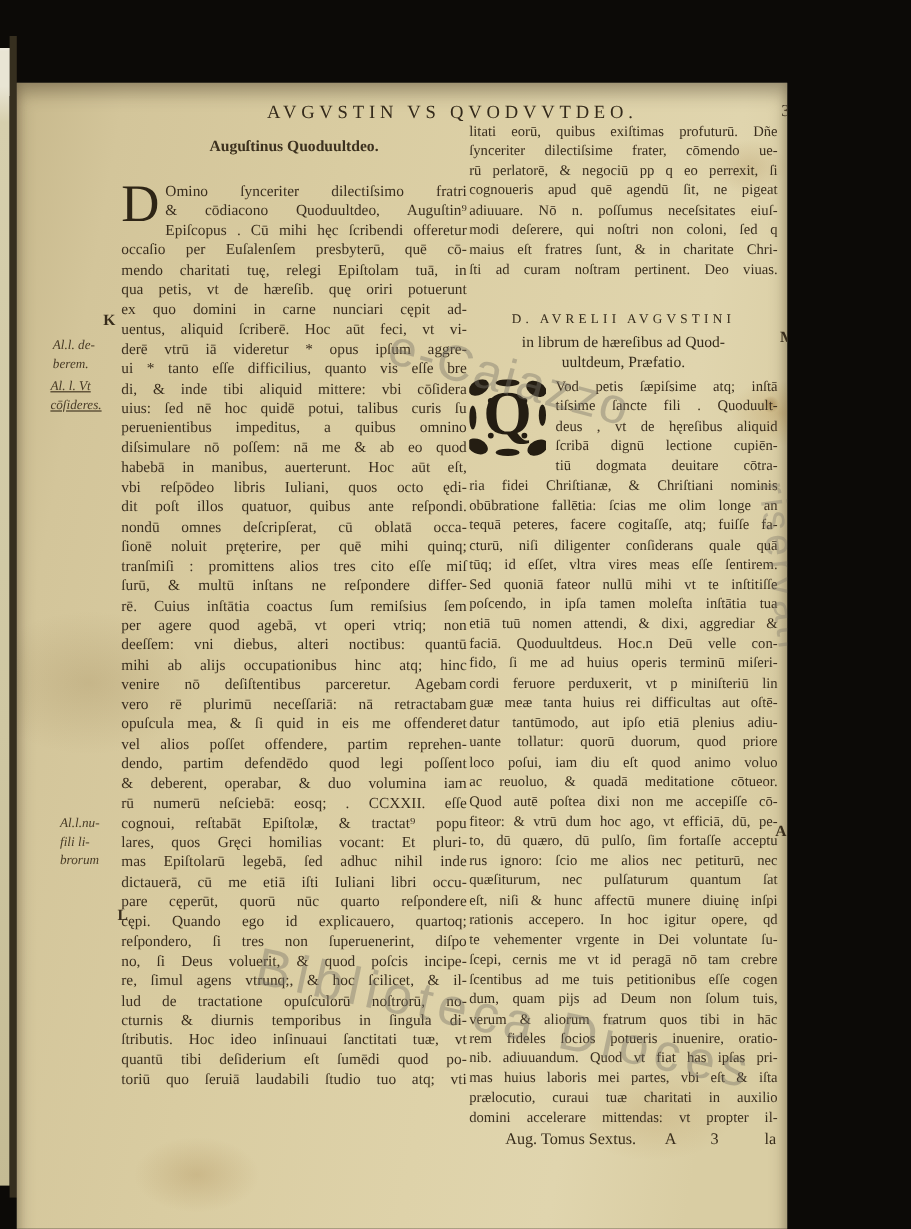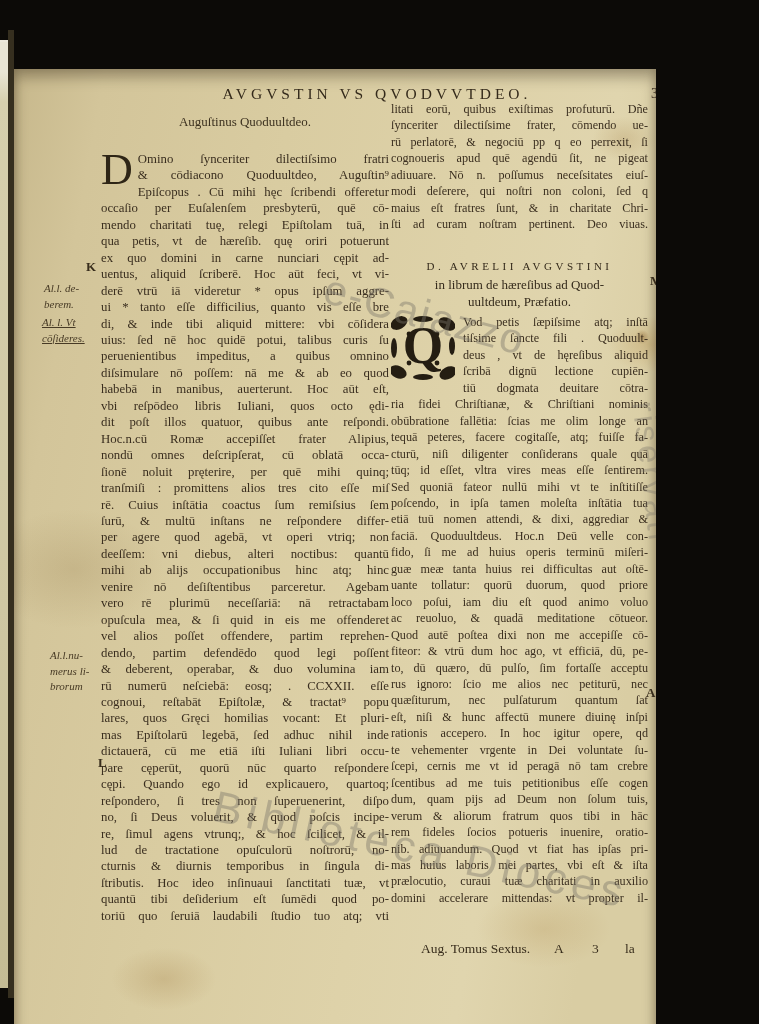--- a/index.html
+++ b/index.html
@@ -32,21 +32,21 @@
   .right-edge-light{position:absolute;left:697px;top:0;width:16px;height:983px;
     background:linear-gradient(90deg,#dccfa6,#d2c498 70%,#b7a87c);}
   .bottom-page-edge{position:absolute;left:0;top:958px;width:713px;height:25px;
     background:linear-gradient(180deg,#f1ecdd,#e2ddc9 70%,#9d9378);
     clip-path:polygon(0 55%,6% 35%,14% 60%,24% 42%,36% 55%,48% 38%,60% 50%,72% 30%,82% 58%,92% 34%,100% 48%,100% 100%,0 100%);}
   
   .ink{color:#3a2e1f;}
   .running-title{position:absolute;left:87px;top:16px;width:552px;text-align:center;
     font-size:15.5px;letter-spacing:4px;color:#342a1b;}
   .page-number{position:absolute;left:637px;top:17px;font-size:14px;color:#3a2e1f;}
-  .caption{position:absolute;left:87px;top:45px;width:288px;text-align:center;font-size:13px;color:#3c311f;}
+  .caption{position:absolute;left:87px;top:45px;width:288px;text-align:center;font-size:13px;color:#3c311f;font-weight:bold;}
   .col{position:absolute;}
   .tline{text-align:justify;text-align-last:justify;}
   .left-col{left:87px;top:82px;width:288px;font-size:12.8px;line-height:16.45px;color:#3a2e1f;}
   .right-col-top{left:377px;top:32px;width:257px;font-size:12.2px;line-height:16.45px;color:#3a2e1f;}
   .rc-heading{position:absolute;left:377px;top:187px;width:257px;text-align:center;color:#342a1b;}
   .rc-heading .h1{font-size:11px;letter-spacing:3.5px;line-height:20px;}
   .rc-heading .h2{font-size:13px;line-height:17px;}
   .rc-body{position:absolute;left:377px;top:245px;width:257px;font-size:12.2px;line-height:16.45px;color:#3a2e1f;}
   .initial-q{float:left;width:64px;height:64px;margin:2px 8px 12px 0;position:relative;}
   .initial-q svg{position:absolute;left:0;top:0;}
@@ -56,21 +56,21 @@
   
   .margin-note{position:absolute;font-style:italic;font-size:11px;line-height:15.5px;color:#473a25;}
   .margin-note .tline{text-align:left;text-align-last:left;}
   .margin-letter{position:absolute;font-size:13px;font-weight:bold;color:#382d1c;}
   
   .footer{position:absolute;left:377px;top:872px;width:300px;height:20px;font-size:13.5px;color:#382d1c;}
   .footer span{position:absolute;top:0;}
   .f-text{left:30px;}
   .f-sigA{left:163px;letter-spacing:1px;}
   .f-sig3{left:201px;top:2px;}
-  .f-catch{left:234px;}
+  .f-catch{left:246px;}
   
   .wm{position:absolute;font-family:"Liberation Sans","DejaVu Sans",sans-serif;
     color:rgba(122,117,104,.42);transform-origin:top left;pointer-events:none;white-space:nowrap;}
   .wm1{left:317px;top:196px;font-size:42px;transform:rotate(15deg);letter-spacing:2px;}
   .wm2{left:205px;top:712px;font-size:44px;transform:rotate(12deg);letter-spacing:5px;}
   .wm3{left:648px;top:330px;font-size:33px;transform:rotate(83deg);letter-spacing:3px;color:rgba(122,117,104,.36);}
   .wm4{left:668px;top:668px;font-size:40px;transform:rotate(-66deg);letter-spacing:3px;color:rgba(122,117,104,.38);}
   .corner-sliver{position:absolute;left:0;top:40px;width:10px;height:40px;background:#ece8da;}
 </style>
 </head>
@@ -99,26 +99,25 @@
         <div class="tline">uentus, aliquid ſcriberē. Hoc aūt feci, vt vi-</div>
         <div class="tline">derē vtrū iā videretur * opus ipſum aggre-</div>
         <div class="tline">ui * tanto eſſe difficilius, quanto vis eſſe bre</div>
         <div class="tline">di, &amp; inde tibi aliquid mittere: vbi cōſidera</div>
         <div class="tline">uius: ſed nē hoc quidē potui, talibus curis ſu</div>
         <div class="tline">peruenientibus impeditus, a quibus omnino</div>
         <div class="tline">diſsimulare nō poſſem: nā me &amp; ab eo quod</div>
         <div class="tline">habebā in manibus, auerterunt. Hoc aūt eſt,</div>
         <div class="tline">vbi reſpōdeo libris Iuliani, quos octo ędi-</div>
         <div class="tline">dit poſt illos quatuor, quibus ante reſpondi.</div>
-        <div class="tline">Hoc.n.cū Romæ accepiſſet frater Alipius,</div>
         <div class="tline">nondū omnes deſcripſerat, cū oblatā occa-</div>
         <div class="tline">ſionē noluit pręterire, per quē mihi quinq;</div>
         <div class="tline">tranſmiſi : promittens alios tres cito eſſe miſ</div>
+        <div class="tline">ſurū, &amp; multū inſtans ne reſpondere differ-</div>
         <div class="tline">rē. Cuius inſtātia coactus ſum remiſsius ſem</div>
-        <div class="tline">ſurū, &amp; multū inſtans ne reſpondere differ-</div>
         <div class="tline">per agere quod agebā, vt operi vtriq; non</div>
         <div class="tline">deeſſem: vni diebus, alteri noctibus: quantū</div>
         <div class="tline">mihi ab alijs occupationibus hinc atq; hinc</div>
         <div class="tline">venire nō deſiſtentibus parceretur. Agebam</div>
         <div class="tline">vero rē plurimū neceſſariā: nā retractabam</div>
         <div class="tline">opuſcula mea, &amp; ſi quid in eis me offenderet</div>
         <div class="tline">vel alios poſſet offendere, partim reprehen-</div>
         <div class="tline">dendo, partim defendēdo quod legi poſſent</div>
         <div class="tline">&amp; deberent, operabar, &amp; duo volumina iam</div>
         <div class="tline">rū numerū neſciebā: eosq; . CCXXII. eſſe</div>
@@ -187,21 +186,23 @@
         <div class="tline">ria fidei Chriſtianæ, &amp; Chriſtiani nominis</div>
         <div class="tline">obūbratione fallētia: ſcias me olim longe an</div>
         <div class="tline">tequā peteres, facere cogitaſſe, atq; fuiſſe fa-</div>
         <div class="tline">cturū, niſi diligenter conſiderans quale quā</div>
         <div class="tline">tūq; id eſſet, vltra vires meas eſſe ſentirem.</div>
         <div class="tline">Sed quoniā fateor nullū mihi vt te inſtitiſſe</div>
         <div class="tline">poſcendo, in ipſa tamen moleſta inſtātia tua</div>
         <div class="tline">etiā tuū nomen attendi, &amp; dixi, aggrediar &amp;</div>
         <div class="tline">faciā. Quoduultdeus. Hoc.n Deū velle con-</div>
         <div class="tline">fido, ſi me ad huius operis terminū miſeri-</div>
+        <div class="tline">cordi feruore perduxerit, vt p miniſteriū lin</div>
         <div class="tline">guæ meæ tanta huius rei difficultas aut oſtē-</div>
+        <div class="tline">datur tantūmodo, aut ipſo etiā plenius adiu-</div>
         <div class="tline">uante tollatur: quorū duorum, quod priore</div>
         <div class="tline">loco poſui, iam diu eſt quod animo voluo</div>
         <div class="tline">ac reuoluo, &amp; quadā meditatione cōtueor.</div>
         <div class="tline">Quod autē poſtea dixi non me accepiſſe cō-</div>
         <div class="tline">fiteor: &amp; vtrū dum hoc ago, vt efficiā, dū, pe-</div>
         <div class="tline">to, dū quæro, dū pulſo, ſim fortaſſe acceptu</div>
         <div class="tline">rus ignoro: ſcio me alios nec petiturū, nec</div>
         <div class="tline">quæſiturum, nec pulſaturum quantum ſat</div>
         <div class="tline">eſt, niſi &amp; hunc affectū munere diuinę inſpi</div>
         <div class="tline">rationis accepero. In hoc igitur opere, qd</div>
@@ -220,23 +221,23 @@
 
   <div class="margin-letter" style="left:72px;top:190px;">K</div>
   <div class="margin-note" style="left:30px;top:212px;width:56px;">
       <div class="tline">Al.l. de-</div>
       <div class="tline">berem.</div>
     </div>
   <div class="margin-note" style="left:28px;top:246px;width:58px;text-decoration:underline;">
       <div class="tline">Al. l. Vt</div>
       <div class="tline">cōſideres.</div>
     </div>
-  <div class="margin-note" style="left:36px;top:579px;width:56px;font-style:italic;">
+  <div class="margin-note" style="left:36px;top:610px;width:56px;font-style:italic;">
       <div class="tline">Al.l.nu-</div>
-      <div class="tline">merus li-</div>
+      <div class="tline">fili li-</div>
       <div class="tline">brorum</div>
     </div>
   <div class="margin-letter" style="left:84px;top:686px;">L</div>
   <div class="margin-letter" style="left:636px;top:204px;">M</div>
   <div class="margin-letter" style="left:632px;top:616px;">A</div>
 
   <div class="footer">
     <span class="f-text">Aug. Tomus Sextus.</span>
     <span class="f-sigA">A</span>
     <span class="f-sig3">3</span>

